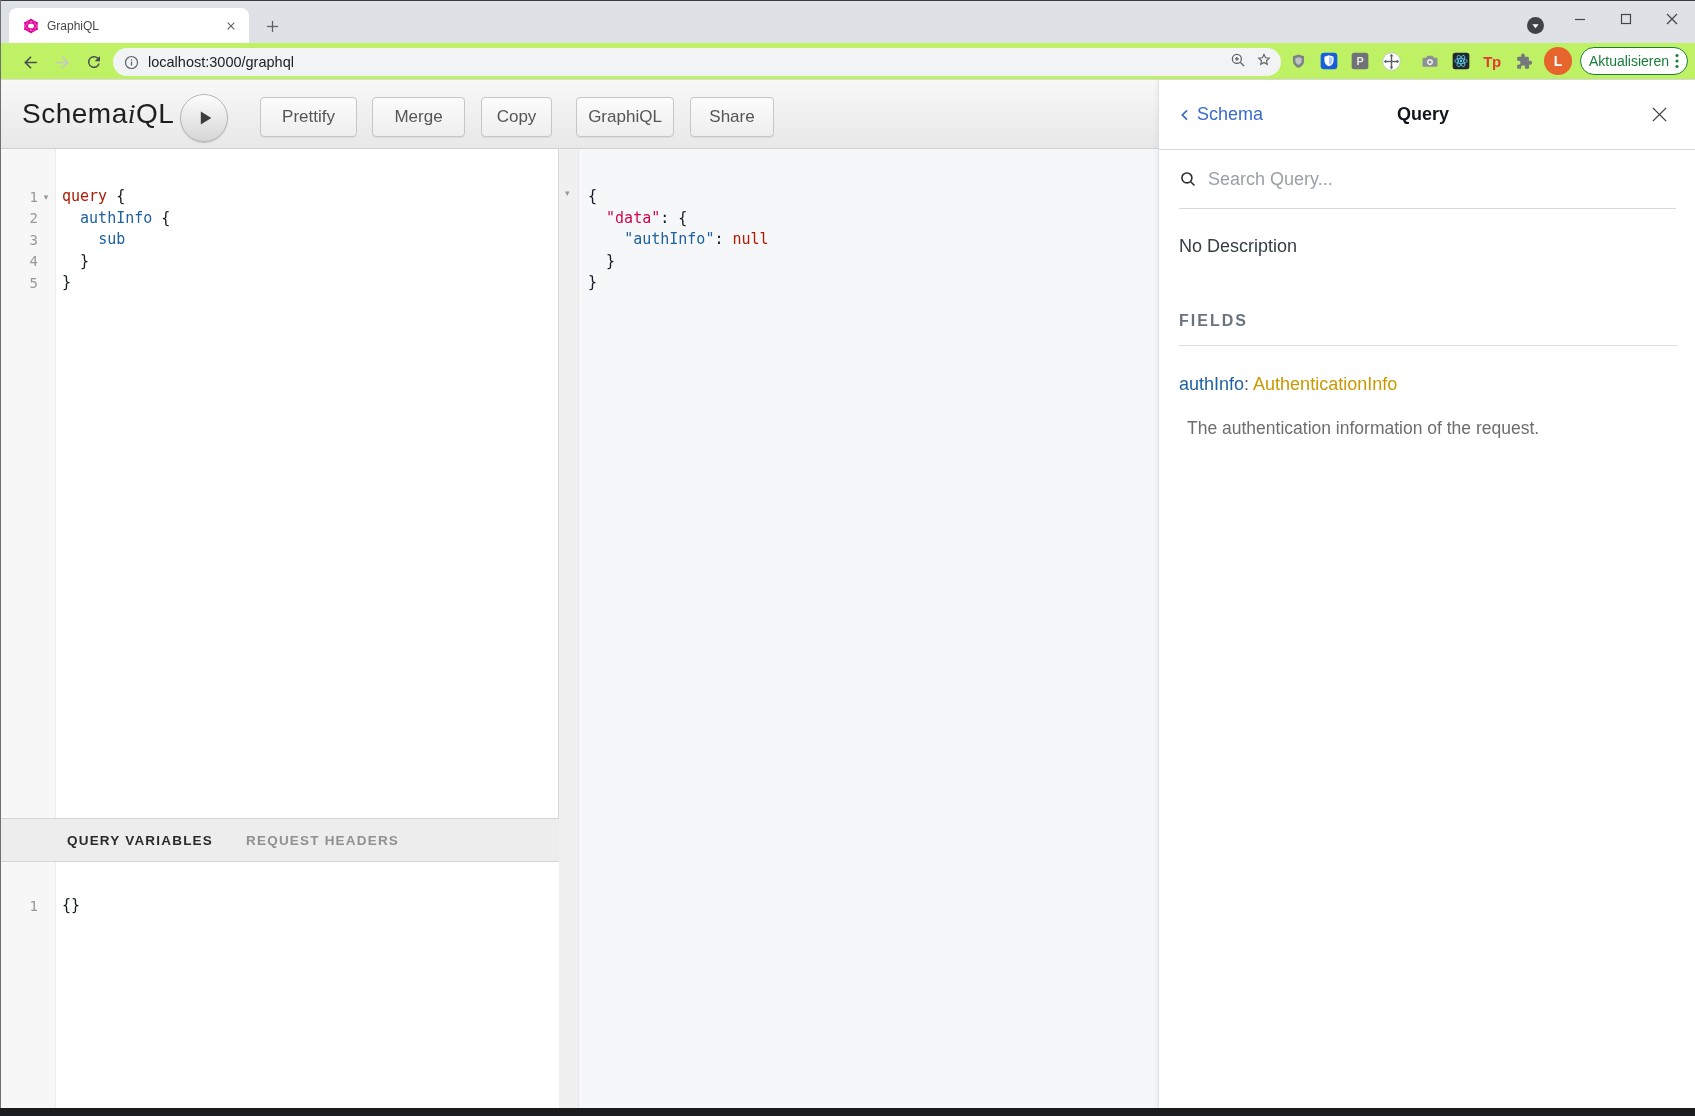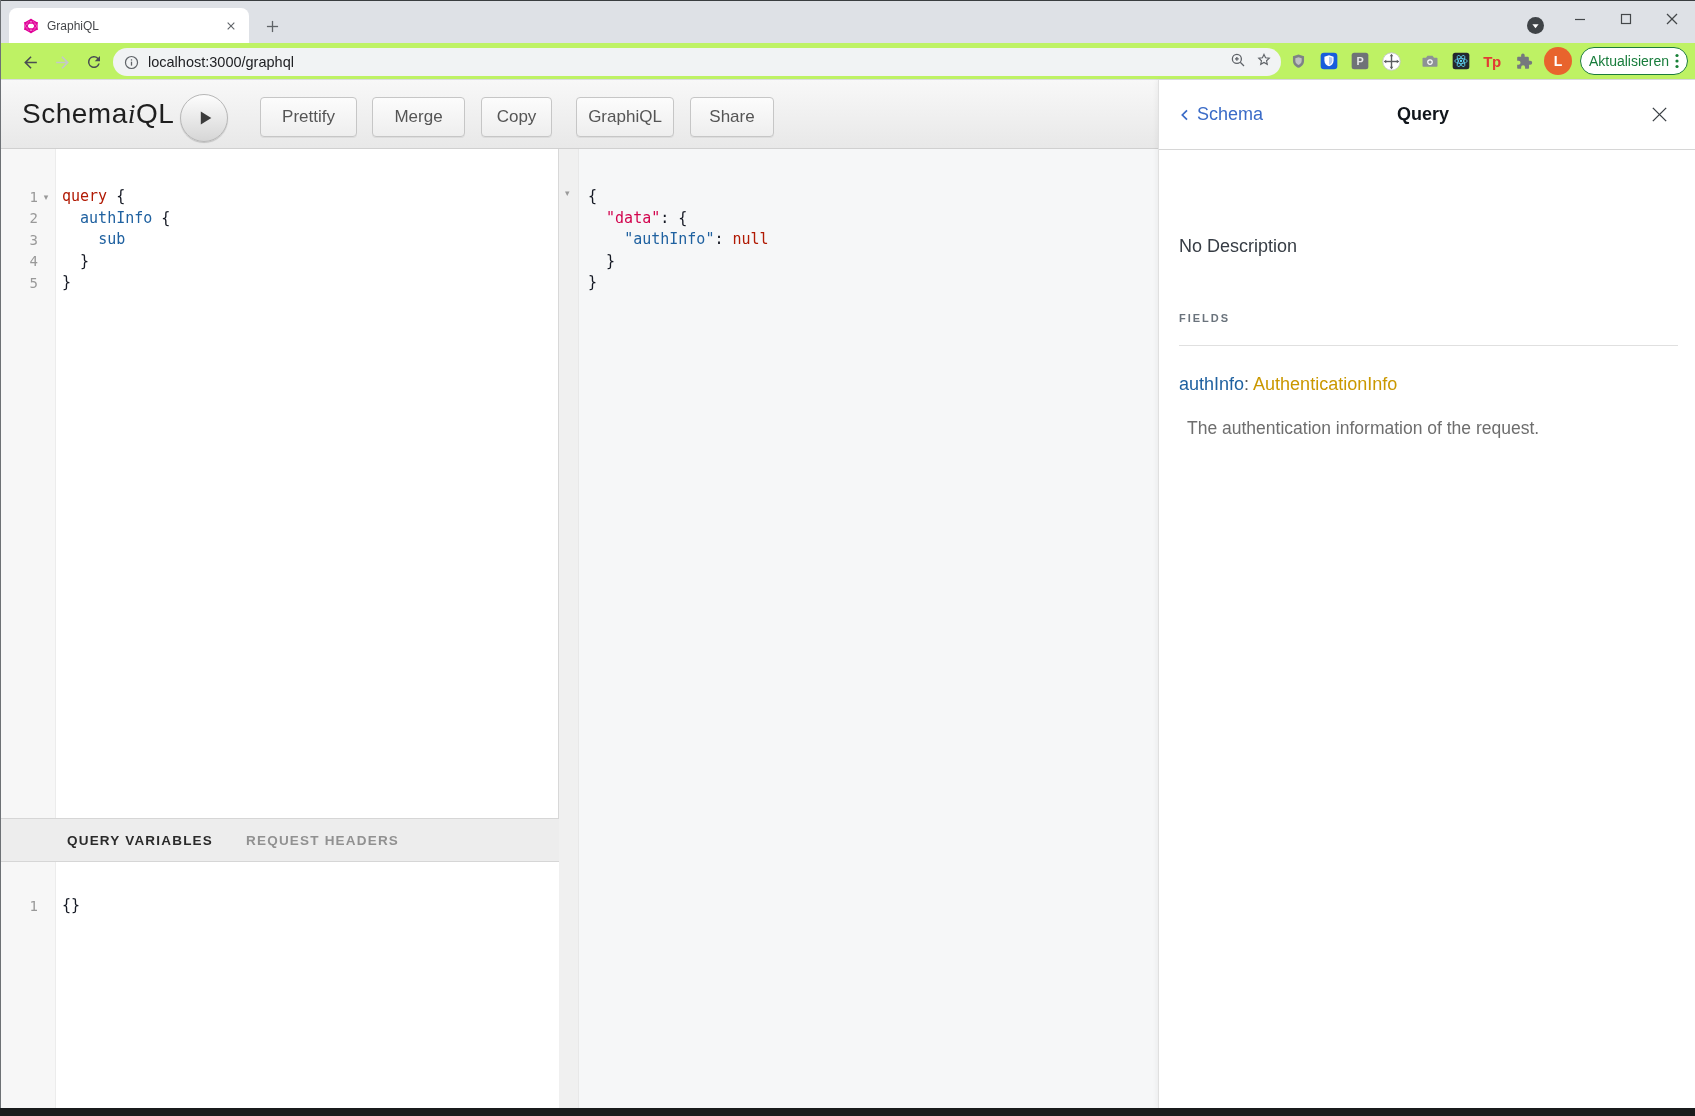--- a/index.html
+++ b/index.html
@@ -76,21 +76,21 @@
   
   .sidebar { position:absolute; left:1158px; top:0; width:537px; height:1028px; background:#fff; border-left:1px solid #e0e0e0; box-shadow:-2px 0 4px rgba(0,0,0,0.04); }
   .doc-header { position:absolute; left:0; top:0; width:100%; height:70px; border-bottom:1px solid #d6d6d6; display:flex; align-items:center; padding:0 26px 0 18px;text-align:center; }
   .doc-back { flex:1; display:flex; align-items:center; gap:4px; color:#3A6BC7; font-size:18px; }
   .doc-title { font-weight:bold; font-size:18px; color:#10151b; }
   .doc-close { flex:1; display:flex; justify-content:flex-end; }
   .doc-search { position:absolute; left:20px; top:70px; width:497px; height:59px; border-bottom:1px solid #d9d9d9; display:flex; align-items:center; }
   .doc-search input { border:none; outline:none; background:transparent; font-size:18px; color:#333; margin-left:10px; width:400px; font-family:"Liberation Sans",sans-serif; }
   .doc-search input::placeholder { color:#9aa0a6; }
   .no-desc { position:absolute; left:20px; top:156px; font-size:18px; color:#363c44; }
-  .fields-hdr { position:absolute; left:20px; top:232px; font-size:11px; font-weight:bold; letter-spacing:2px; color:#6a737c; }
+  .fields-hdr { position:absolute; left:20px; top:232px; font-size:16px; font-weight:bold; letter-spacing:2px; color:#6a737c; }
   .fields-rule { position:absolute; left:20px; top:265px; width:499px; height:1px; background:#e0e0e0; }
   .field-row { position:absolute; left:20px; top:294px; font-size:18px; }
   .field-name { color:#1F61A0; }
   .field-sep { color:#555; }
   .field-type { color:#CA9800; }
   .field-desc { position:absolute; left:28px; top:338px; font-size:17.5px; color:#6e6e6e; }
 
   .taskbar { position:absolute; left:0; top:1108px; width:1695px; height:8px; background:#191b1c; }
 </style>
 </head>
@@ -345,20 +345,29 @@
       <span class="doc-title">Query</span>
       <span class="doc-close">
         <svg viewBox="0 0 20 20" width="19" height="19">
             <g stroke="#3a3f44" stroke-width="1.4">
               <line x1="3" y1="3" x2="17" y2="17"></line>
               <line x1="17" y1="3" x2="3" y2="17"></line>
             </g>
           </svg>
       </span>
     </div>
+    <div class="doc-search">
+      <svg viewBox="0 0 24 24" width="19" height="19">
+          <g fill="none" stroke="#2b2f33" stroke-width="2">
+            <circle cx="10" cy="10" r="6.3"></circle>
+            <line x1="14.8" y1="14.8" x2="19.5" y2="19.5"></line>
+          </g>
+        </svg>
+      <input type="text" placeholder="Search Query..." style="">
+    </div>
     <div class="no-desc">No Description</div>
     <div class="fields-hdr">FIELDS</div>
     <div class="fields-rule"></div>
     <div class="field-row">
       <span class="field-name">authInfo</span><span class="field-sep">: </span><span class="field-type">AuthenticationInfo</span>
     </div>
     <div class="field-desc">The authentication information of the request.</div>
   </div>
 </div>
 

